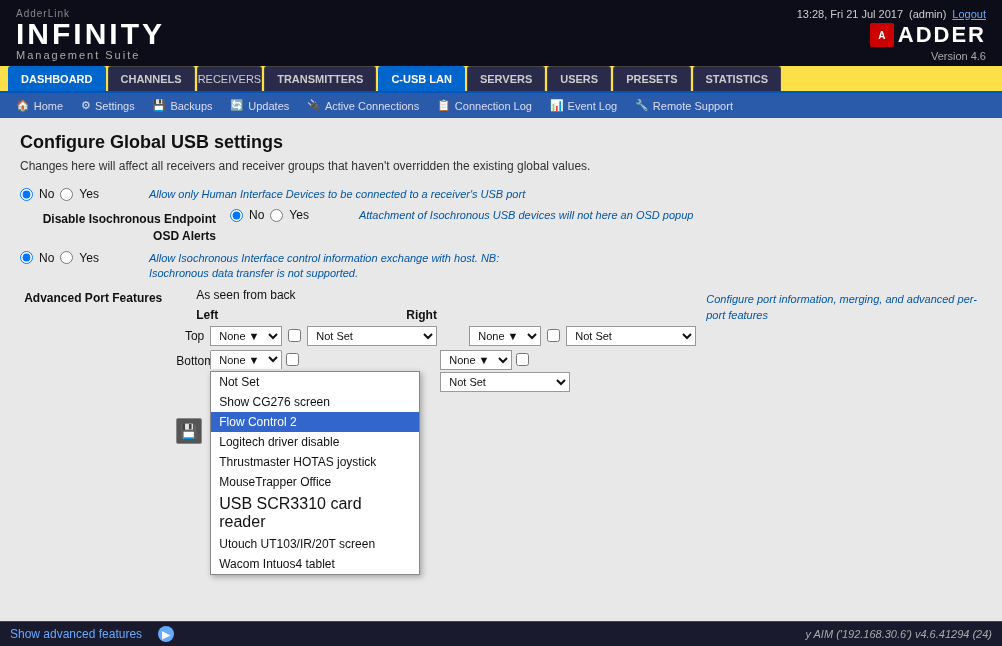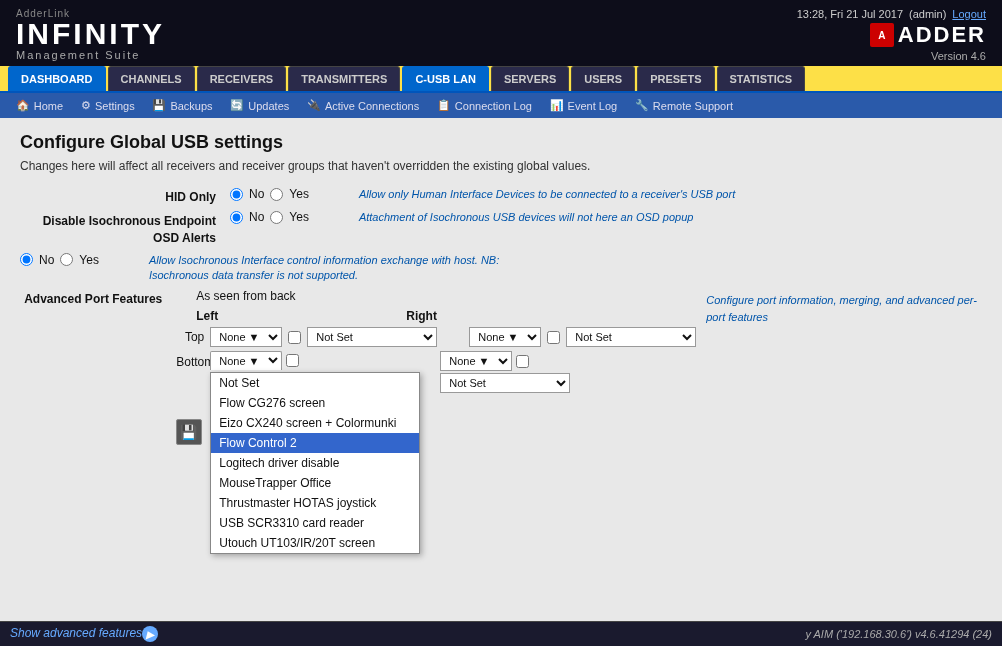--- a/index.html
+++ b/index.html
@@ -27,21 +27,21 @@
       <div style="width:24px; height:24px; background:#cc0000; display:flex; align-items:center; justify-content:center; font-size:10px; font-weight:bold; color:#fff; border-radius:2px;">A</div>
       <div style="font-size:22px; font-weight:bold; color:#fff; letter-spacing:2px;">ADDER</div>
     </div>
     <div style="font-size:11px; color:#aaa;">Version 4.6</div>
   </div>
 </div>
 
 <div style="background:#fde047; padding:0 8px; display:flex; gap:2px; border-bottom:2px solid #0055bb;">
   <div style="padding:6px 12px; font-size:11px; font-weight:bold; color:#fff; cursor:pointer; border:1px solid #0066cc; border-bottom:none; border-radius:3px 3px 0 0; background:#0066cc; text-transform:uppercase;">DASHBOARD</div>
   <div style="padding:6px 12px; font-size:11px; font-weight:bold; color:#ccc; cursor:pointer; border:1px solid #444; border-bottom:none; border-radius:3px 3px 0 0; background:#2a2a4a; text-transform:uppercase;">CHANNELS</div>
-  <div style="padding:6px 12px; font-size:11px; font-weight:bold; color:#ccc; cursor:pointer; border:1px solid #444; border-bottom:none; border-radius:3px 3px 0 0; background:#2a2a4a; text-transform:uppercase;">RECEIVERS</div>
+  <div style="padding:6px 0; font-size:11px; font-weight:normal; color:#ccc; cursor:pointer; border:1px solid #444; border-bottom:none; border-radius:3px 3px 0 0; background:#2a2a4a; text-transform:uppercase;">RECEIVERS</div>
   <div style="padding:6px 12px; font-size:11px; font-weight:bold; color:#ccc; cursor:pointer; border:1px solid #444; border-bottom:none; border-radius:3px 3px 0 0; background:#2a2a4a; text-transform:uppercase;">TRANSMITTERS</div>
   <div style="padding:6px 12px; font-size:11px; font-weight:bold; color:#fff; cursor:pointer; border:1px solid #0066cc; border-bottom:none; border-radius:3px 3px 0 0; background:#0066cc; text-transform:uppercase;">C-USB LAN</div>
   <div style="padding:6px 12px; font-size:11px; font-weight:bold; color:#ccc; cursor:pointer; border:1px solid #444; border-bottom:none; border-radius:3px 3px 0 0; background:#2a2a4a; text-transform:uppercase;">SERVERS</div>
   <div style="padding:6px 12px; font-size:11px; font-weight:bold; color:#ccc; cursor:pointer; border:1px solid #444; border-bottom:none; border-radius:3px 3px 0 0; background:#2a2a4a; text-transform:uppercase;">USERS</div>
   <div style="padding:6px 12px; font-size:11px; font-weight:bold; color:#ccc; cursor:pointer; border:1px solid #444; border-bottom:none; border-radius:3px 3px 0 0; background:#2a2a4a; text-transform:uppercase;">PRESETS</div>
   <div style="padding:6px 12px; font-size:11px; font-weight:bold; color:#ccc; cursor:pointer; border:1px solid #444; border-bottom:none; border-radius:3px 3px 0 0; background:#2a2a4a; text-transform:uppercase;">STATISTICS</div>
 </div>
 
 <div style="background:#2a5aaa; padding:3px 8px; display:flex; gap:2px; align-items:center;">
   <div style="padding:3px 8px; font-size:11px; color:#dde; cursor:pointer; display:flex; align-items:center; gap:4px; border-radius:2px;">
@@ -76,21 +76,20 @@
     <span>🔧</span>
     <span>Remote Support</span>
   </div>
 </div>
 
 <div style="background:#e8e8e8; color:#111; padding:14px 20px 40px 20px; height:calc(646px - 128px); overflow:hidden; position:relative;">
   <div style="font-size:18px; font-weight:bold; color:#111; margin-bottom:6px;">Configure Global USB settings</div>
   <div style="font-size:12px; color:#333; margin-bottom:14px;">Changes here will affect all receivers and receiver groups that haven't overridden the existing global values.</div>
 
   <div style="display:flex; align-items:flex-start; margin-bottom:6px;">
-    <div style="width:210px; text-align:right; padding-right:14px; font-size:12px; font-weight:bold; color:#111; padding-top:3px;">HID Only</div>
     <div style="display:flex; align-items:center; gap:6px;">
       <input type="radio" name="hid" value="no" checked="" style="">
       <label style="font-size:12px;">No</label>
       <input type="radio" name="hid" value="yes" style="">
       <label style="font-size:12px;">Yes</label>
     </div>
     <div style="margin-left:50px; font-size:11px; color:#0055aa; font-style:italic; max-width:380px; line-height:1.4;">Allow only Human Interface Devices to be connected to a receiver's USB port</div>
   </div>
 
   <div style="display:flex; align-items:flex-start; margin-bottom:6px;">
@@ -153,28 +152,28 @@
 
           <div style="display:flex; align-items:center; gap:4px;">
             <select style="width:72px; font-size:11px; background:#fff; border:1px solid #999; border-bottom:none; border-radius:2px 2px 0 0;">
               <option>None ▼</option>
             </select>
             <input type="checkbox" style="">
           </div>
 
           <div style="background:#fff; border:1px solid #888; width:210px; box-shadow:2px 2px 6px rgba(0,0,0,0.3); z-index:100; position:relative;">
             <div style="padding:3px 8px; font-size:12px; color:#111; cursor:pointer;">Not Set</div>
-            <div style="padding:3px 8px; font-size:12px; color:#111; cursor:pointer;">Flow CG276 screen</div>
-            <div style="padding:3px 8px; font-size:12px; color:#111; cursor:pointer;">Eizo CX240 screen + Colormunki</div>
+            <div style="padding:3px 8px; font-size:12px; color:#111; cursor:pointer;">Show CG276 screen</div>
             <div style="padding:3px 8px; font-size:12px; color:#fff; cursor:pointer; background:#3366cc;">Flow Control 2</div>
             <div style="padding:3px 8px; font-size:12px; color:#111; cursor:pointer;">Logitech driver disable</div>
+            <div style="padding:3px 8px; font-size:12px; color:#111; cursor:pointer;">Thrustmaster HOTAS joystick</div>
             <div style="padding:3px 8px; font-size:12px; color:#111; cursor:pointer;">MouseTrapper Office</div>
-            <div style="padding:3px 8px; font-size:12px; color:#111; cursor:pointer;">Thrustmaster HOTAS joystick</div>
-            <div style="padding:3px 8px; font-size:12px; color:#111; cursor:pointer;">USB SCR3310 card reader</div>
+            <div style="padding:3px 8px; font-size:16px; color:#111; cursor:pointer;">USB SCR3310 card reader</div>
             <div style="padding:3px 8px; font-size:12px; color:#111; cursor:pointer;">Utouch UT103/IR/20T screen</div>
+            <div style="padding:3px 8px; font-size:12px; color:#111; cursor:pointer;">Wacom Intuos4 tablet</div>
           </div>
         </div>
 
         <div style="position:absolute; left:0; margin-left:0; width:26px; height:26px; background:#555; border:1px solid #888; display:flex; align-items:center; justify-content:center; cursor:pointer; color:#fff; font-size:14px; border-radius:2px; z-index:101; top:130px;">💾</div>
 
         <div style="display:flex; flex-direction:column; gap:2px; margin-left:14px;">
           <div style="display:flex; align-items:center; gap:4px;">
             <select style="width:72px; font-size:11px; background:#fff; border:1px solid #999;">
               <option>None ▼</option>
             </select>
@@ -185,20 +184,20 @@
           </select>
         </div>
       </div>
     </div>
 
     <div style="font-size:11px; color:#0055aa; font-style:italic; max-width:380px; line-height:1.5; margin-left:10px; margin-top:3px; width:380px;">Configure port information, merging, and advanced per-port features</div>
   </div>
 </div>
 
 <div style="background:#1a1a2e; padding:4px 10px; display:flex; align-items:center; gap:6px; border-top:1px solid #444; position:fixed; bottom:0; left:0; width:1002px;">
-  <div style="color:#66aaff; font-size:12px; cursor:pointer; display:flex; gap:0;font-style:italic;">
+  <div style="color:#66aaff; font-size:12px; cursor:pointer; display:flex; align-items:center; gap:16px;">
     <span>Show advanced features</span>
     <span style="width:16px; height:16px; border-radius:50%; background:#66aaff; display:flex; align-items:center; justify-content:center; color:#fff; font-size:10px; font-weight:bold;">▶</span>
   </div>
   <div style="margin-left:auto; font-size:11px; color:#aaa;font-style:italic;">
     <span>y AIM ('192.168.30.6') v4.6.41294 (24)</span>
   </div>
 </div>
 
 </body></html>

